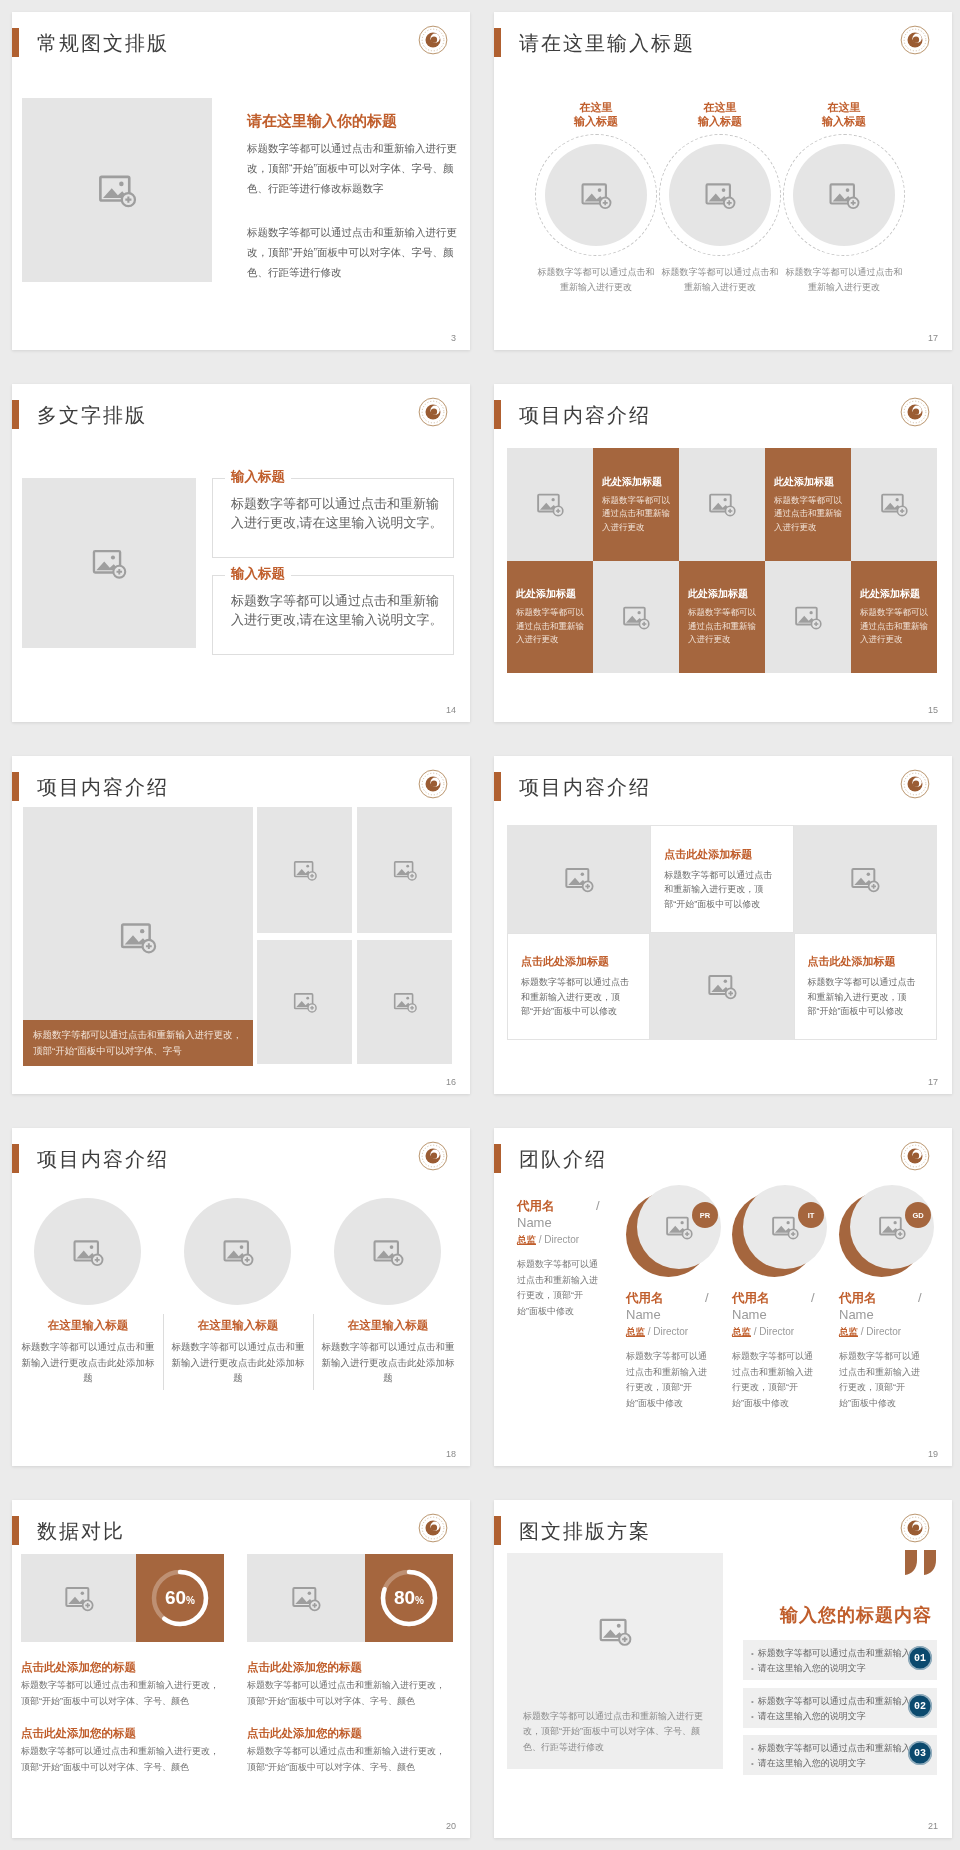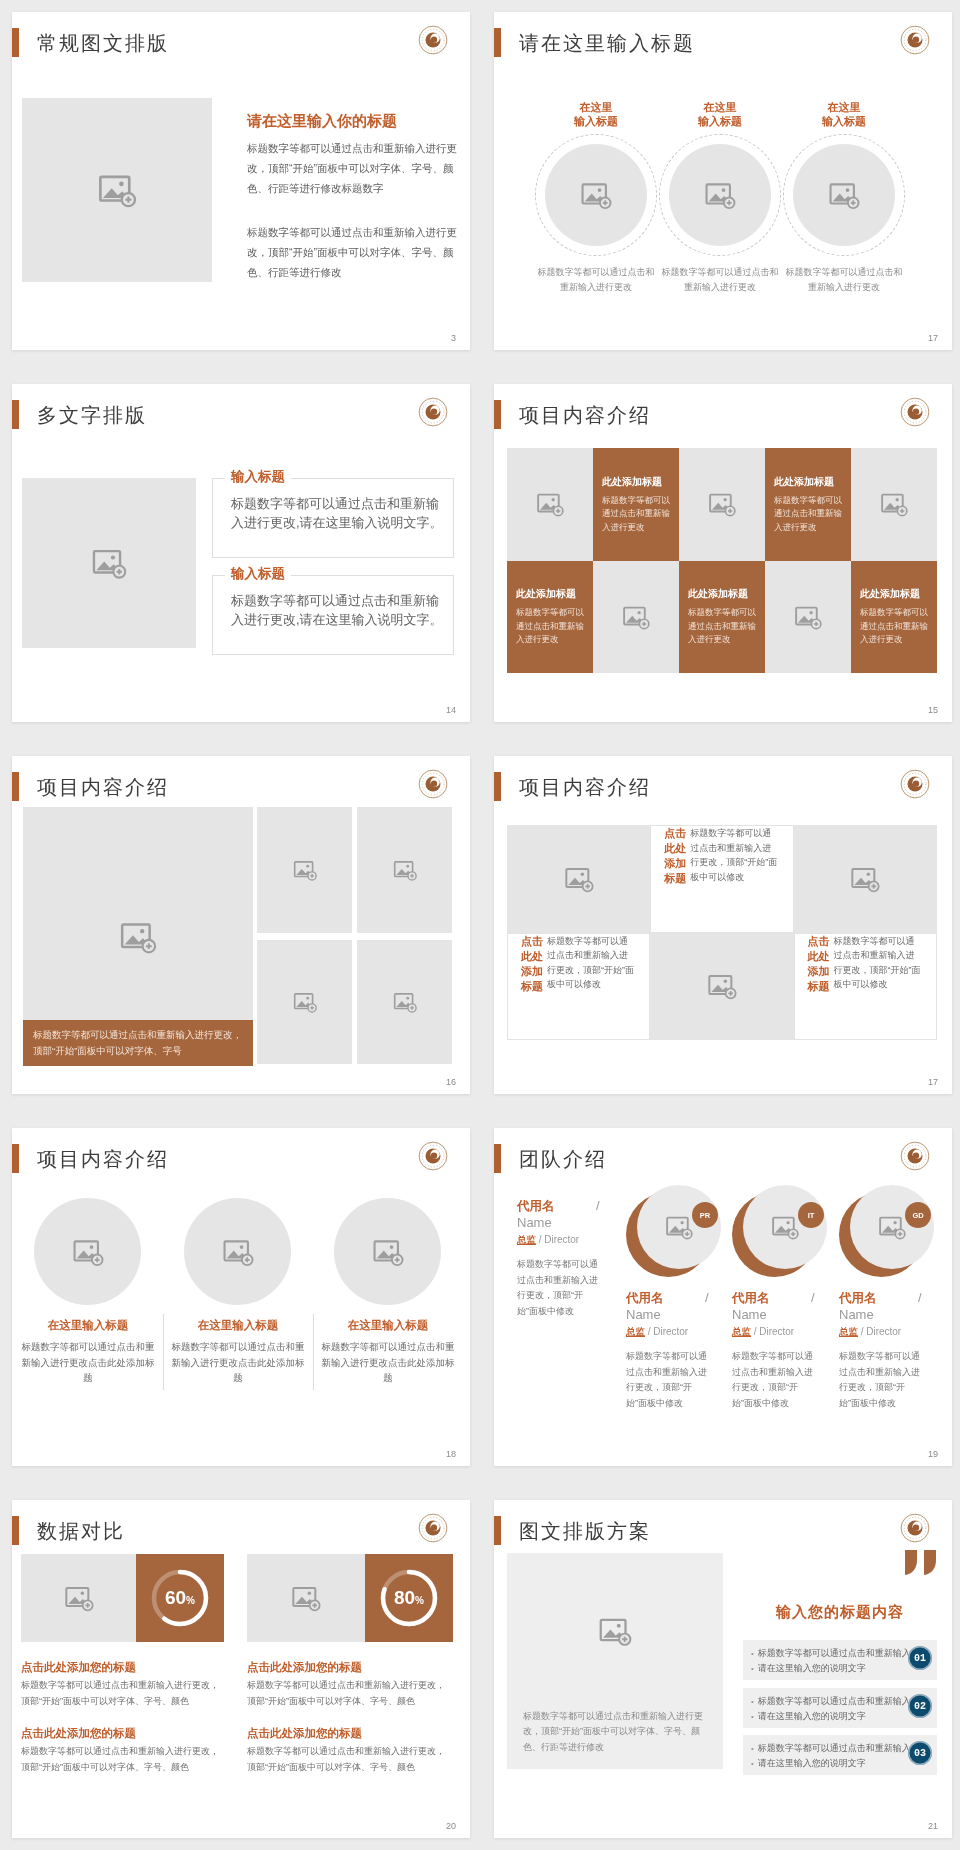--- a/index.html
+++ b/index.html
@@ -63,21 +63,21 @@
   .s16-big{position:absolute;left:11px;top:51px;width:230px;height:259px;}
   .s16-big .ph-area{position:absolute;inset:0;background:#e5e5e5;display:flex;align-items:center;justify-content:center;}
   .s16-caption{position:absolute;left:0;bottom:0;width:230px;height:46px;background:#a5663e;
     box-sizing:border-box;padding:7px 10px 0;font-size:9.5px;line-height:16px;color:#f3e5da;}
   .s16-sm{position:absolute;}
 
   
   .s17-grid{position:absolute;left:13px;top:69px;width:430px;height:215px;
     display:grid;grid-template-columns:repeat(3,143.3px);grid-template-rows:107.5px 107.5px;}
   .s17-text{background:#fff;border:1px solid #e3e3e3;box-sizing:border-box;
-    display:flex;flex-direction:row;justify-content:center;padding:0 13px;}
+    display:flex;flex-direction:column;justify-content:center;padding:0 13px;}
   .s17-ch{font-size:11px;font-weight:bold;margin-bottom:6px;}
   .s17-cb{font-size:9px;line-height:14.5px;color:#6a6a6a;}
 
   
   .s18-circle{position:absolute;top:70px;width:107px;height:107px;border-radius:50%;}
   .s18-text{position:absolute;top:190px;width:140px;text-align:center;}
   .s18-title{font-size:11.5px;font-weight:bold;}
   .s18-body{margin-top:6px;font-size:9.5px;line-height:15.5px;color:#6a6a6a;}
   .s18-div{position:absolute;top:186px;width:1px;height:76px;background:#dcdcdc;}
 
@@ -104,22 +104,22 @@
   .s20-donut .pct small{font-size:10px;font-weight:bold;}
   .s20-h{position:absolute;font-size:11.5px;font-weight:bold;}
   .s20-b{position:absolute;width:204px;font-size:9px;line-height:15.5px;color:#6e6e6e;}
 
   
   .s21-panel{position:absolute;left:13px;top:53px;width:216px;height:216px;background:#eeeeee;
     display:flex;flex-direction:column;}
   .s21-panel .ph-zone{flex:1;display:flex;align-items:center;justify-content:center;}
   .s21-cap{padding:0 16px 14px;font-size:9px;line-height:15.5px;color:#8a8a8a;}
   .s21-quote{position:absolute;left:410px;top:50px;width:34px;height:26px;}
-  .s21-heading{position:absolute;left:249px;top:103px;width:194px;text-align:center;
-    font-size:15px;font-weight:bold;letter-spacing:1px;}
+  .s21-heading{position:absolute;left:265px;top:103px;width:194px;text-align:center;
+    font-size:18px;font-weight:bold;letter-spacing:1px;}
   .s21-row{position:absolute;left:249px;width:194px;height:40px;background:#efefef;
     box-sizing:border-box;padding:6px 26px 0 8px;}
   .s21-line{font-size:9px;line-height:14px;color:#666;white-space:nowrap;overflow:hidden;}
   .s21-line .bullet{color:#999;margin-right:4px;font-size:8px;}
   .s21-num{position:absolute;width:24px;height:24px;border-radius:50%;background:#0c4a6e;color:#fff;
     font-size:10px;font-weight:bold;display:flex;align-items:center;justify-content:center;
     box-shadow:inset 0 0 0 1.5px rgba(255,255,255,.55);font-family:Liberation Mono, monospace;}
 </style>
 </head>
 <body>

